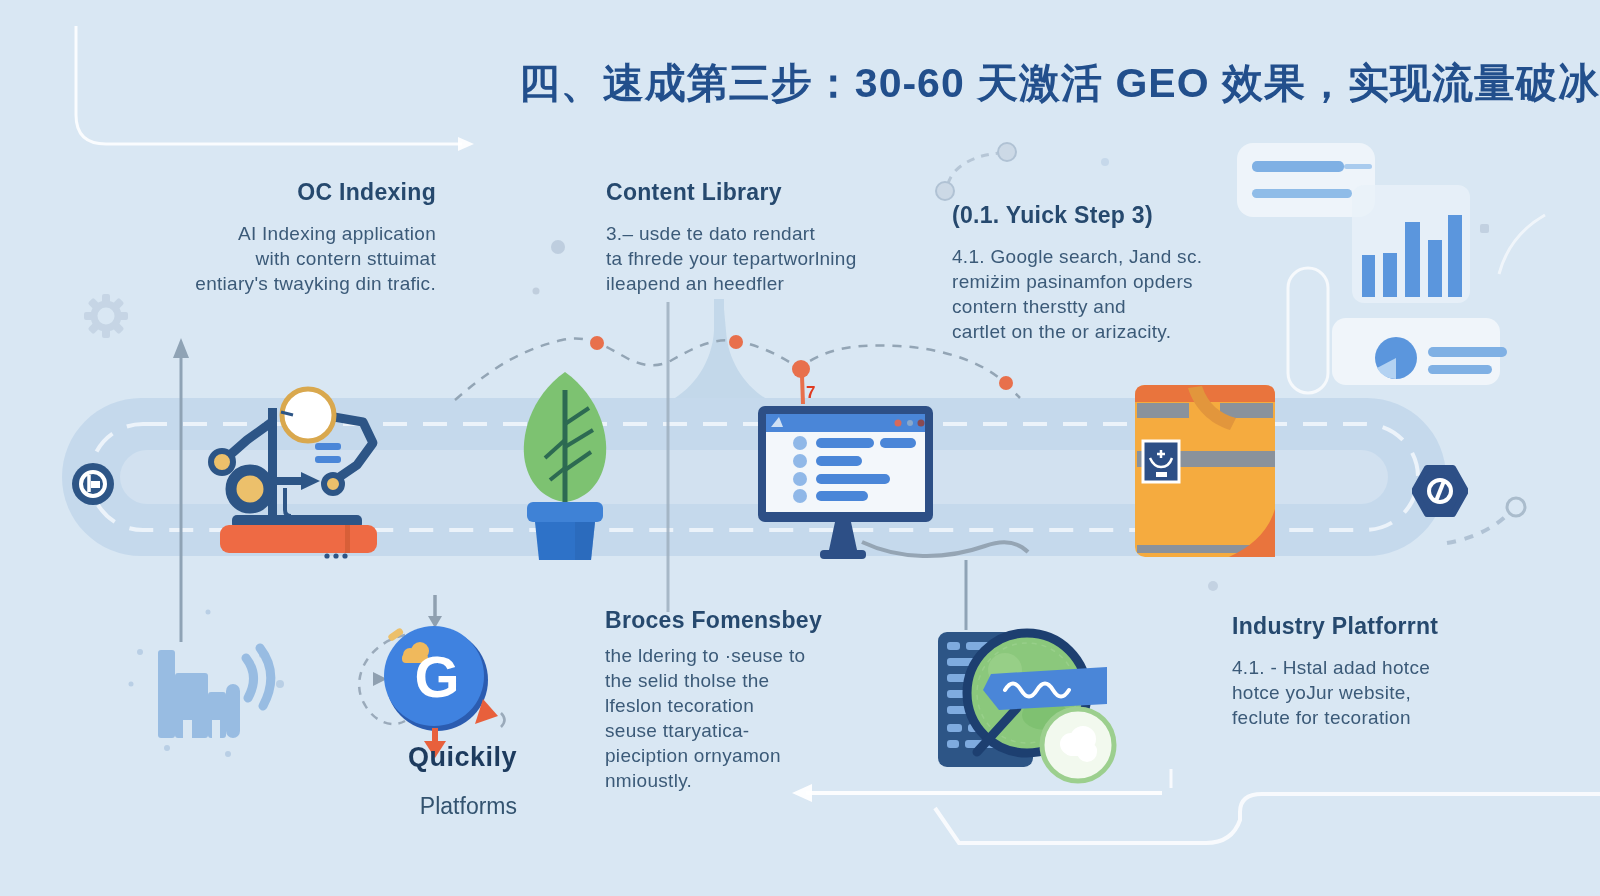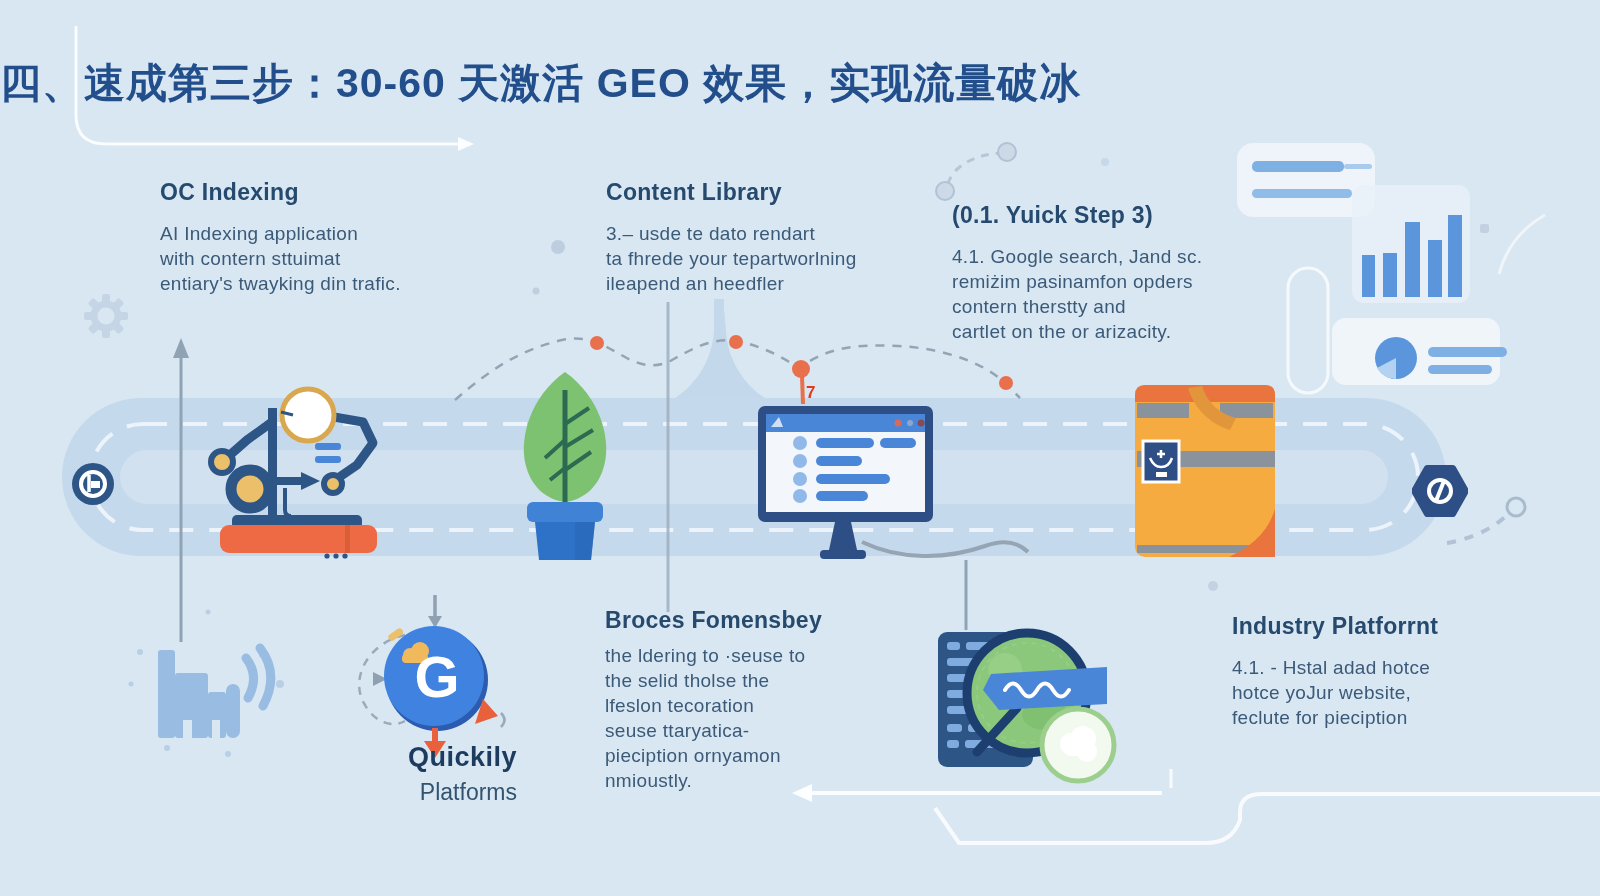--- a/index.html
+++ b/index.html
@@ -3,34 +3,34 @@
 <meta charset="utf-8">
 <style>
   html,body{margin:0;padding:0;}
   .canvas{
     position:relative;width:1600px;height:896px;overflow:hidden;
     background:#d9e7f3;
     font-family:"Liberation Sans", sans-serif;
   }
   .abs{position:absolute;}
   .title{
-    left:0;top:56px;width:1600px;text-align:left;
+    left:0;top:56px;width:1600px;text-align:right;
     font-size:41px;font-weight:bold;color:#224f8c;letter-spacing:1px;
   }
   .section{color:#3b5a78;font-size:19px;line-height:25px;letter-spacing:.3px;}
   .section h3{font-size:23px;font-weight:bold;color:#26496e;margin:0 0 16px 0;letter-spacing:.3px;}
   .section.tight h3{margin:0 0 10px 0;}
   .line{display:block;}
   .g-letter{
     left:404px;top:641px;width:66px;height:72px;text-align:center;
     font-size:58px;font-weight:bold;color:#ffffff;line-height:72px;
   }
   .quickily-block{left:355px;top:742px;width:162px;text-align:right;}
   .quickily-block .big{font-size:27px;font-weight:bold;color:#1d3b5e;letter-spacing:.5px;}
-  .quickily-block .small{font-size:23px;color:#33536f;margin-top:6px;}
+  .quickily-block .small{font-size:23px;color:#33536f;margin-top:20px;}
   .pin-num{left:806px;top:383px;font-size:17px;font-weight:bold;color:#e03a20;}
 </style>
 </head>
 <body>
 
 <div class="canvas">
 
   <svg class="abs" style="left:0;top:0" width="1600" height="896" viewBox="0 0 1600 896">
 
     <path d="M76,26 L76,115 Q76,144 106,144 L462,144" stroke="rgba(255,255,255,0.85)" stroke-width="3" fill="none"></path>
@@ -269,21 +269,21 @@
       <rect x="107" y="183" width="168" height="67" rx="14" fill="#ffffff" opacity="0.6"></rect>
       <circle cx="171" cy="223" r="21" fill="#5b96dd"></circle>
       <path d="M171,223 L171,244 A21,21 0 0 1 152,233 Z" fill="#b3d2f2"></path>
       <rect x="203" y="212" width="79" height="10" rx="5" fill="#7fb0e4"></rect>
       <rect x="203" y="230" width="64" height="9" rx="4.5" fill="#7fb0e4"></rect>
     </g>
   </svg>
 
   <div class="abs title">四、速成第三步：30-60 天激活 GEO 效果，实现流量破冰</div>
 
-  <div class="abs section" style="left:160px;top:180px;width:300px;">
+  <div class="abs section" style="left:136px;top:180px;width:300px;text-align:right;">
     <h3>OC Indexing</h3>
     <span class="line">AI Indexing application</span>
     <span class="line">with contern sttuimat</span>
     <span class="line">entiary's twayking din trafic.</span>
   </div>
 
   <div class="abs section" style="left:606px;top:180px;width:320px;">
     <h3>Content Library</h3>
     <span class="line">3.– usde te dato rendart</span>
     <span class="line">ta fhrede your tepartworlning</span>
@@ -305,21 +305,21 @@
     <span class="line">lfeslon tecoration</span>
     <span class="line">seuse ttaryatica-</span>
     <span class="line">pieciption ornyamon</span>
     <span class="line">nmioustly.</span>
   </div>
 
   <div class="abs section" style="left:1232px;top:614px;width:300px;">
     <h3>Industry Platforrnt</h3>
     <span class="line">4.1. - Hstal adad hotce</span>
     <span class="line">hotce yoJur website,</span>
-    <span class="line">feclute for pieciption</span>
+    <span class="line">feclute for tecoration</span>
   </div>
 
   <div class="abs quickily-block">
     <div class="big">Quickily</div>
     <div class="small">Platforms</div>
   </div>
 
   <div class="abs pin-num">7</div>
 
 </div>

